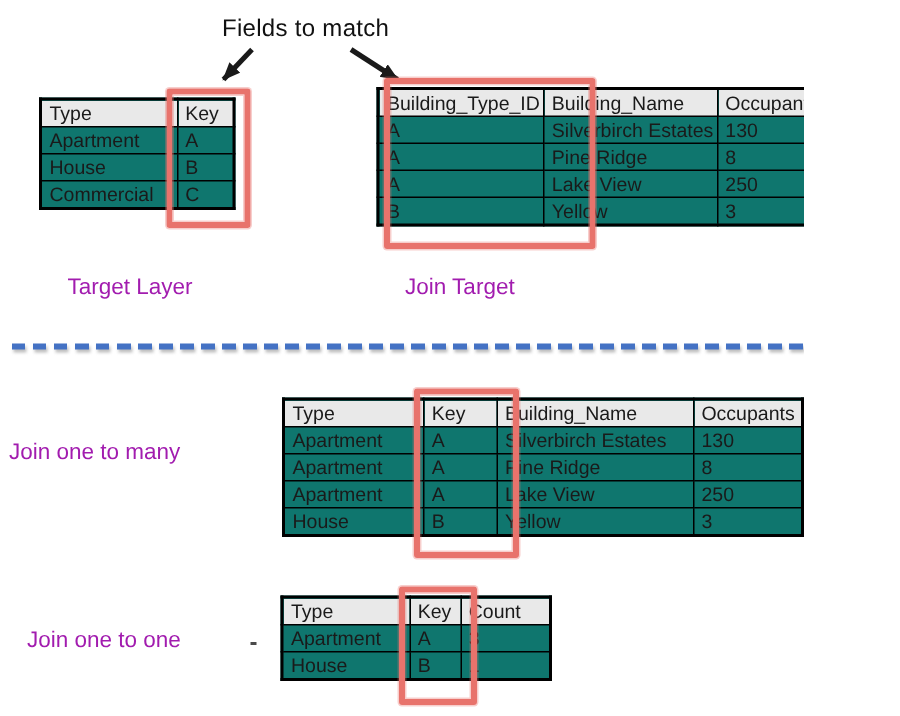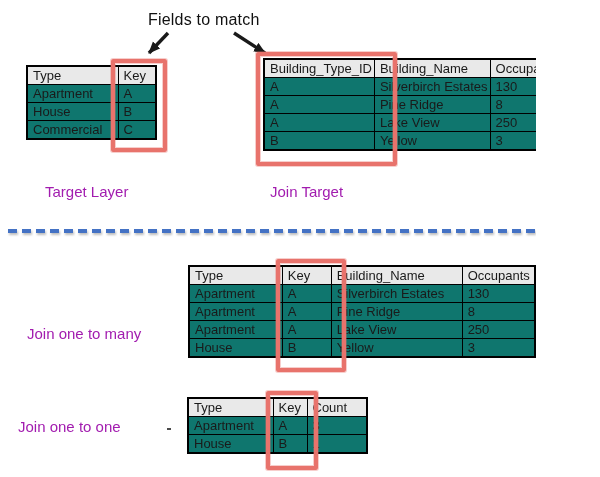--- a/index.html
+++ b/index.html
@@ -16,38 +16,38 @@
   table.tbl{
     position:absolute;border-collapse:collapse;table-layout:fixed;
     font-size:13px;background:#0f766e;border:2px solid #000;
   }
   table.tbl th,table.tbl td{
     border:1px solid #000;height:17px;padding:0 2px 0 5px;
     font-weight:normal;text-align:left;white-space:nowrap;overflow:hidden;line-height:17px;
   }
   table.tbl th{background:#e9e9e9;}
   #t-target{left:26px;top:65px;}
-  #t-join{left:263px;top:58px;}
+  #t-join{left:251px;top:58px;}
   #t-many{left:188px;top:265px;}
   #t-one{left:187px;top:397px;}
   
   .hl{
     position:absolute;border:4px solid #e8736c;border-radius:2px;
     box-shadow:0 0 0 1px rgba(232,115,108,.35), inset 0 0 0 1px rgba(232,115,108,.35);
     pointer-events:none;background:transparent;
   }
   #hl-target{left:111px;top:59px;width:48px;height:85px;}
   #hl-join{left:256px;top:52px;width:133px;height:106px;}
   #hl-many{left:276px;top:259px;width:62px;height:105px;}
   #hl-one{left:266px;top:391px;width:44px;height:71px;}
   
   .layer-label{position:absolute;font-size:15px;color:#a21caf;}
   #lbl-target{left:45px;top:183px;}
   #lbl-join{left:270px;top:183px;}
-  #lbl-many{left:27px;top:293px;margin-top:32px;}
+  #lbl-many{left:6px;top:293px;}
   #lbl-one{left:18px;top:418px;}
   
   .divider{
     position:absolute;left:8px;top:229px;width:586px;height:4px;
     background:repeating-linear-gradient(90deg,#4472c4 0 9px,transparent 9px 14px);
     filter:drop-shadow(1px 2px 1px rgba(110,110,110,.45));
   }
   
   .stray{position:absolute;left:167px;top:428px;width:4px;height:2px;background:#4a4a4a;}
 </style>

